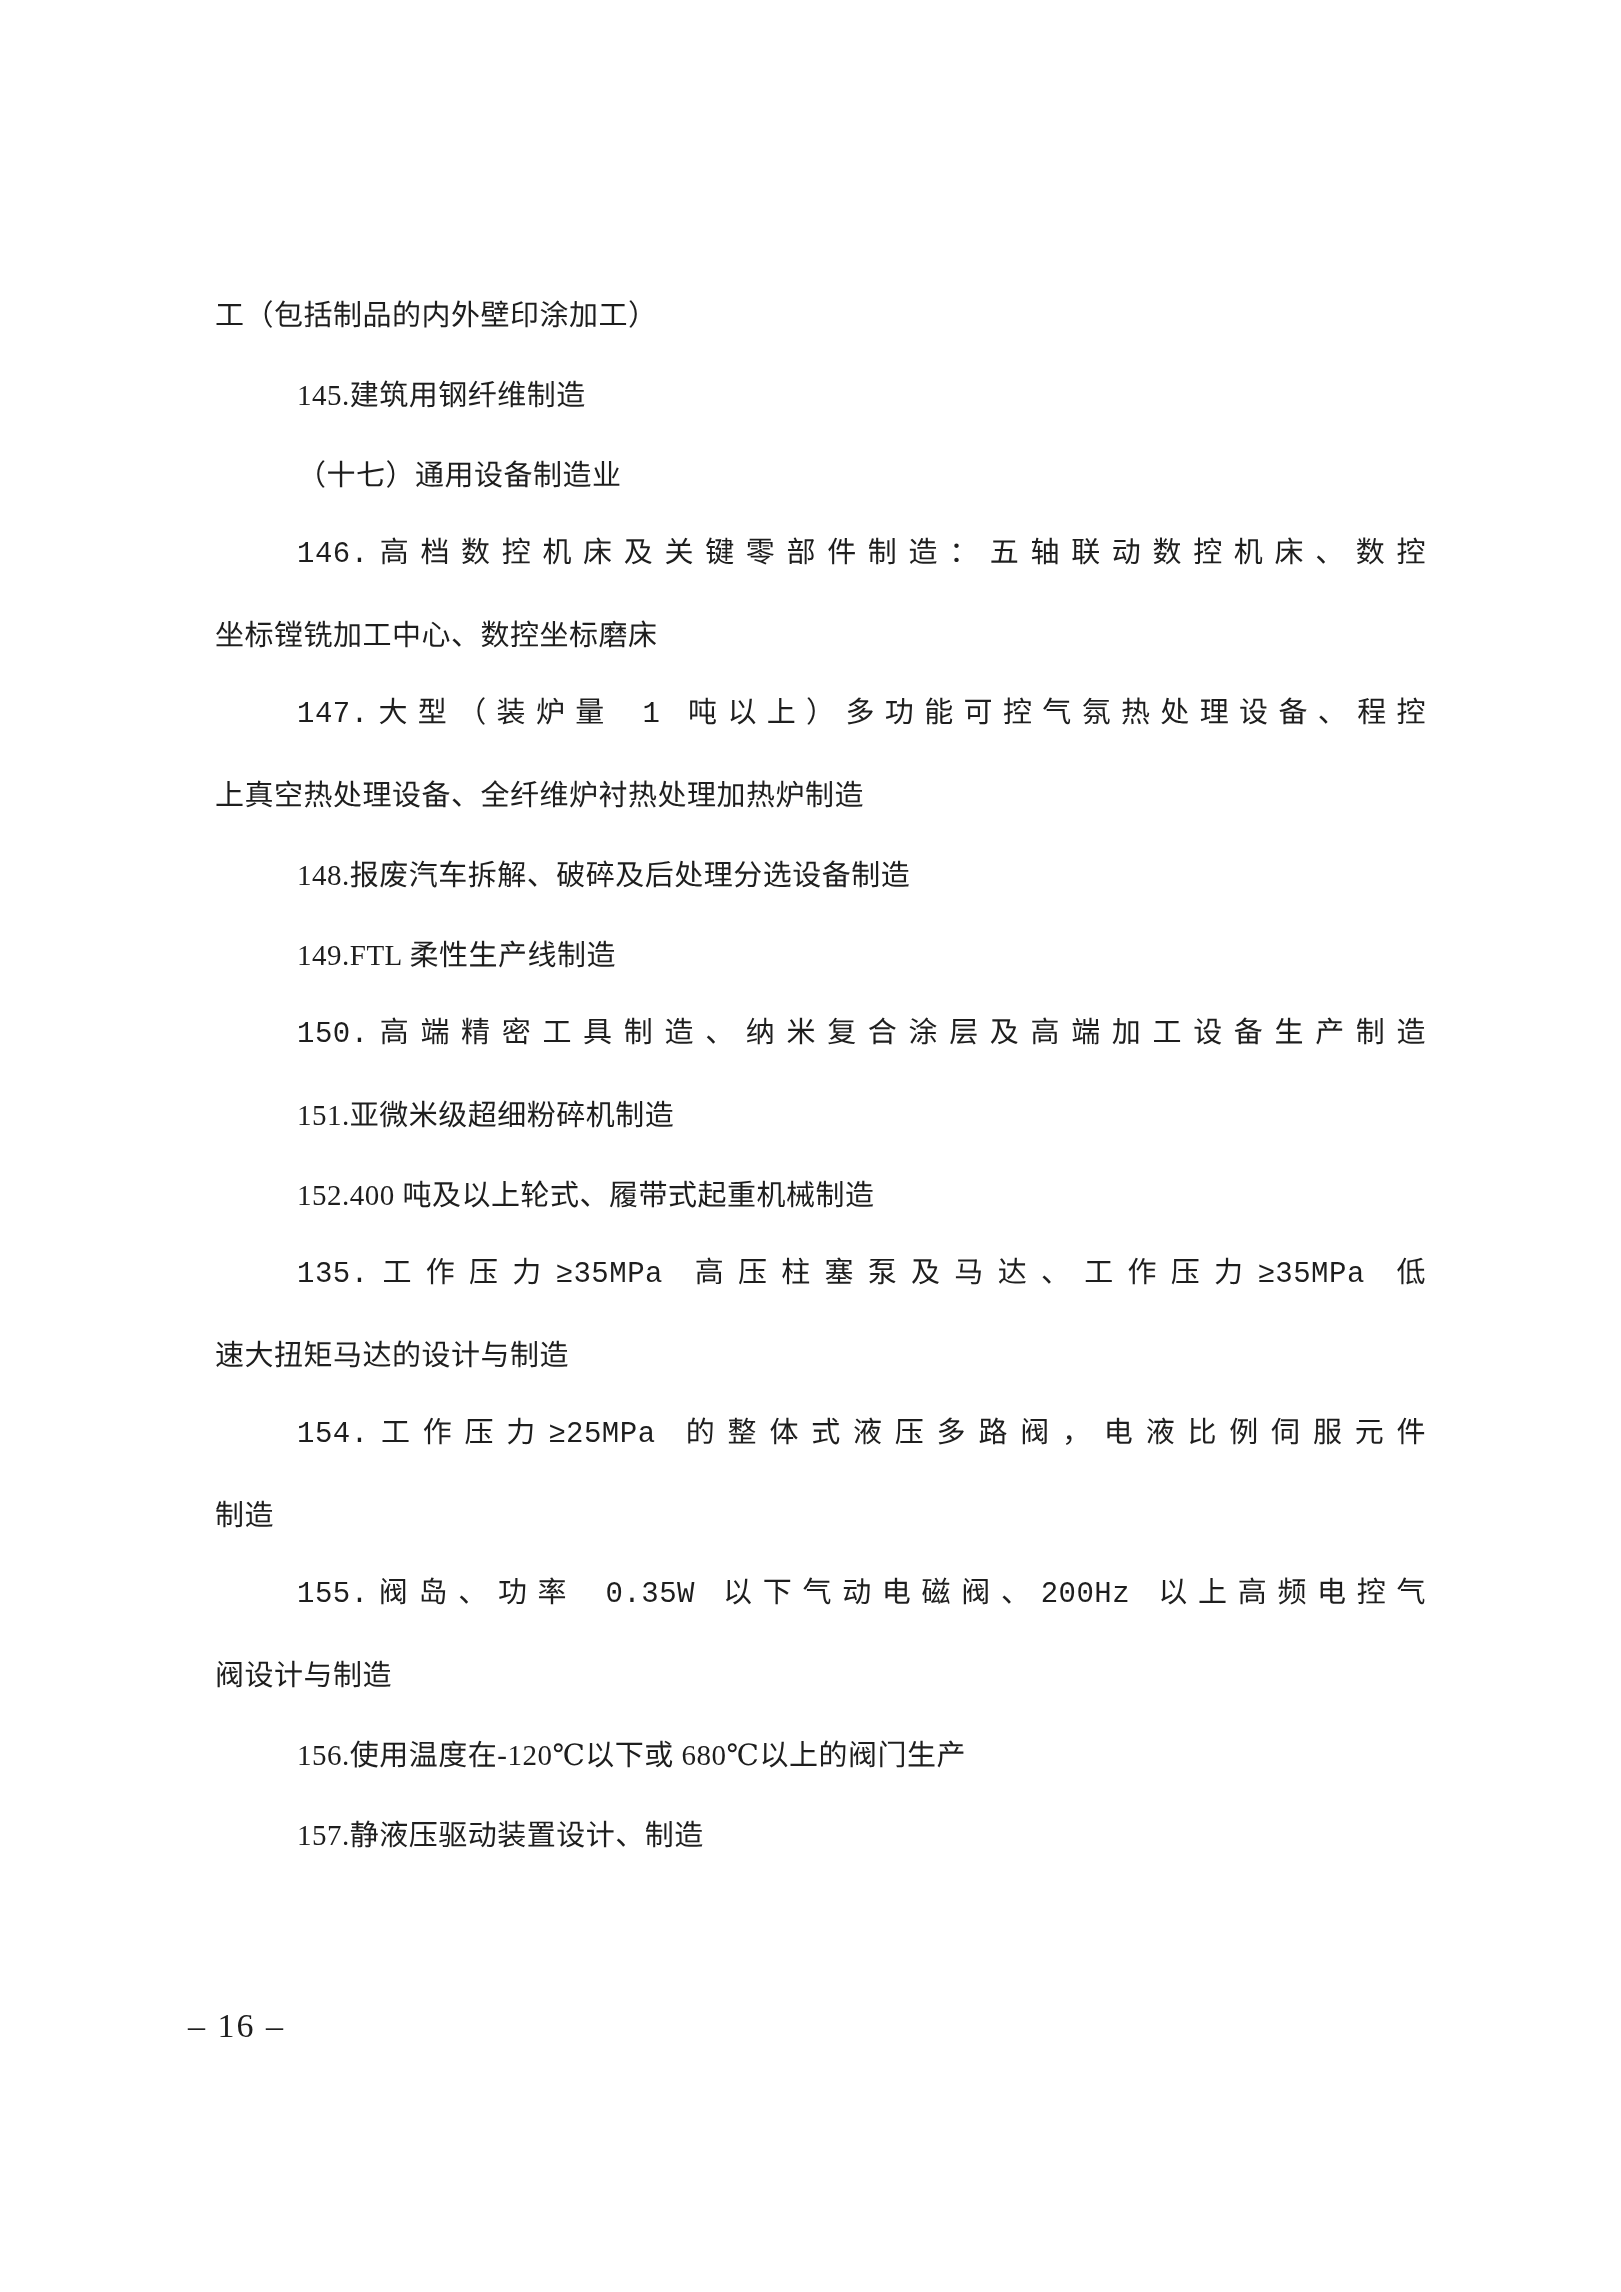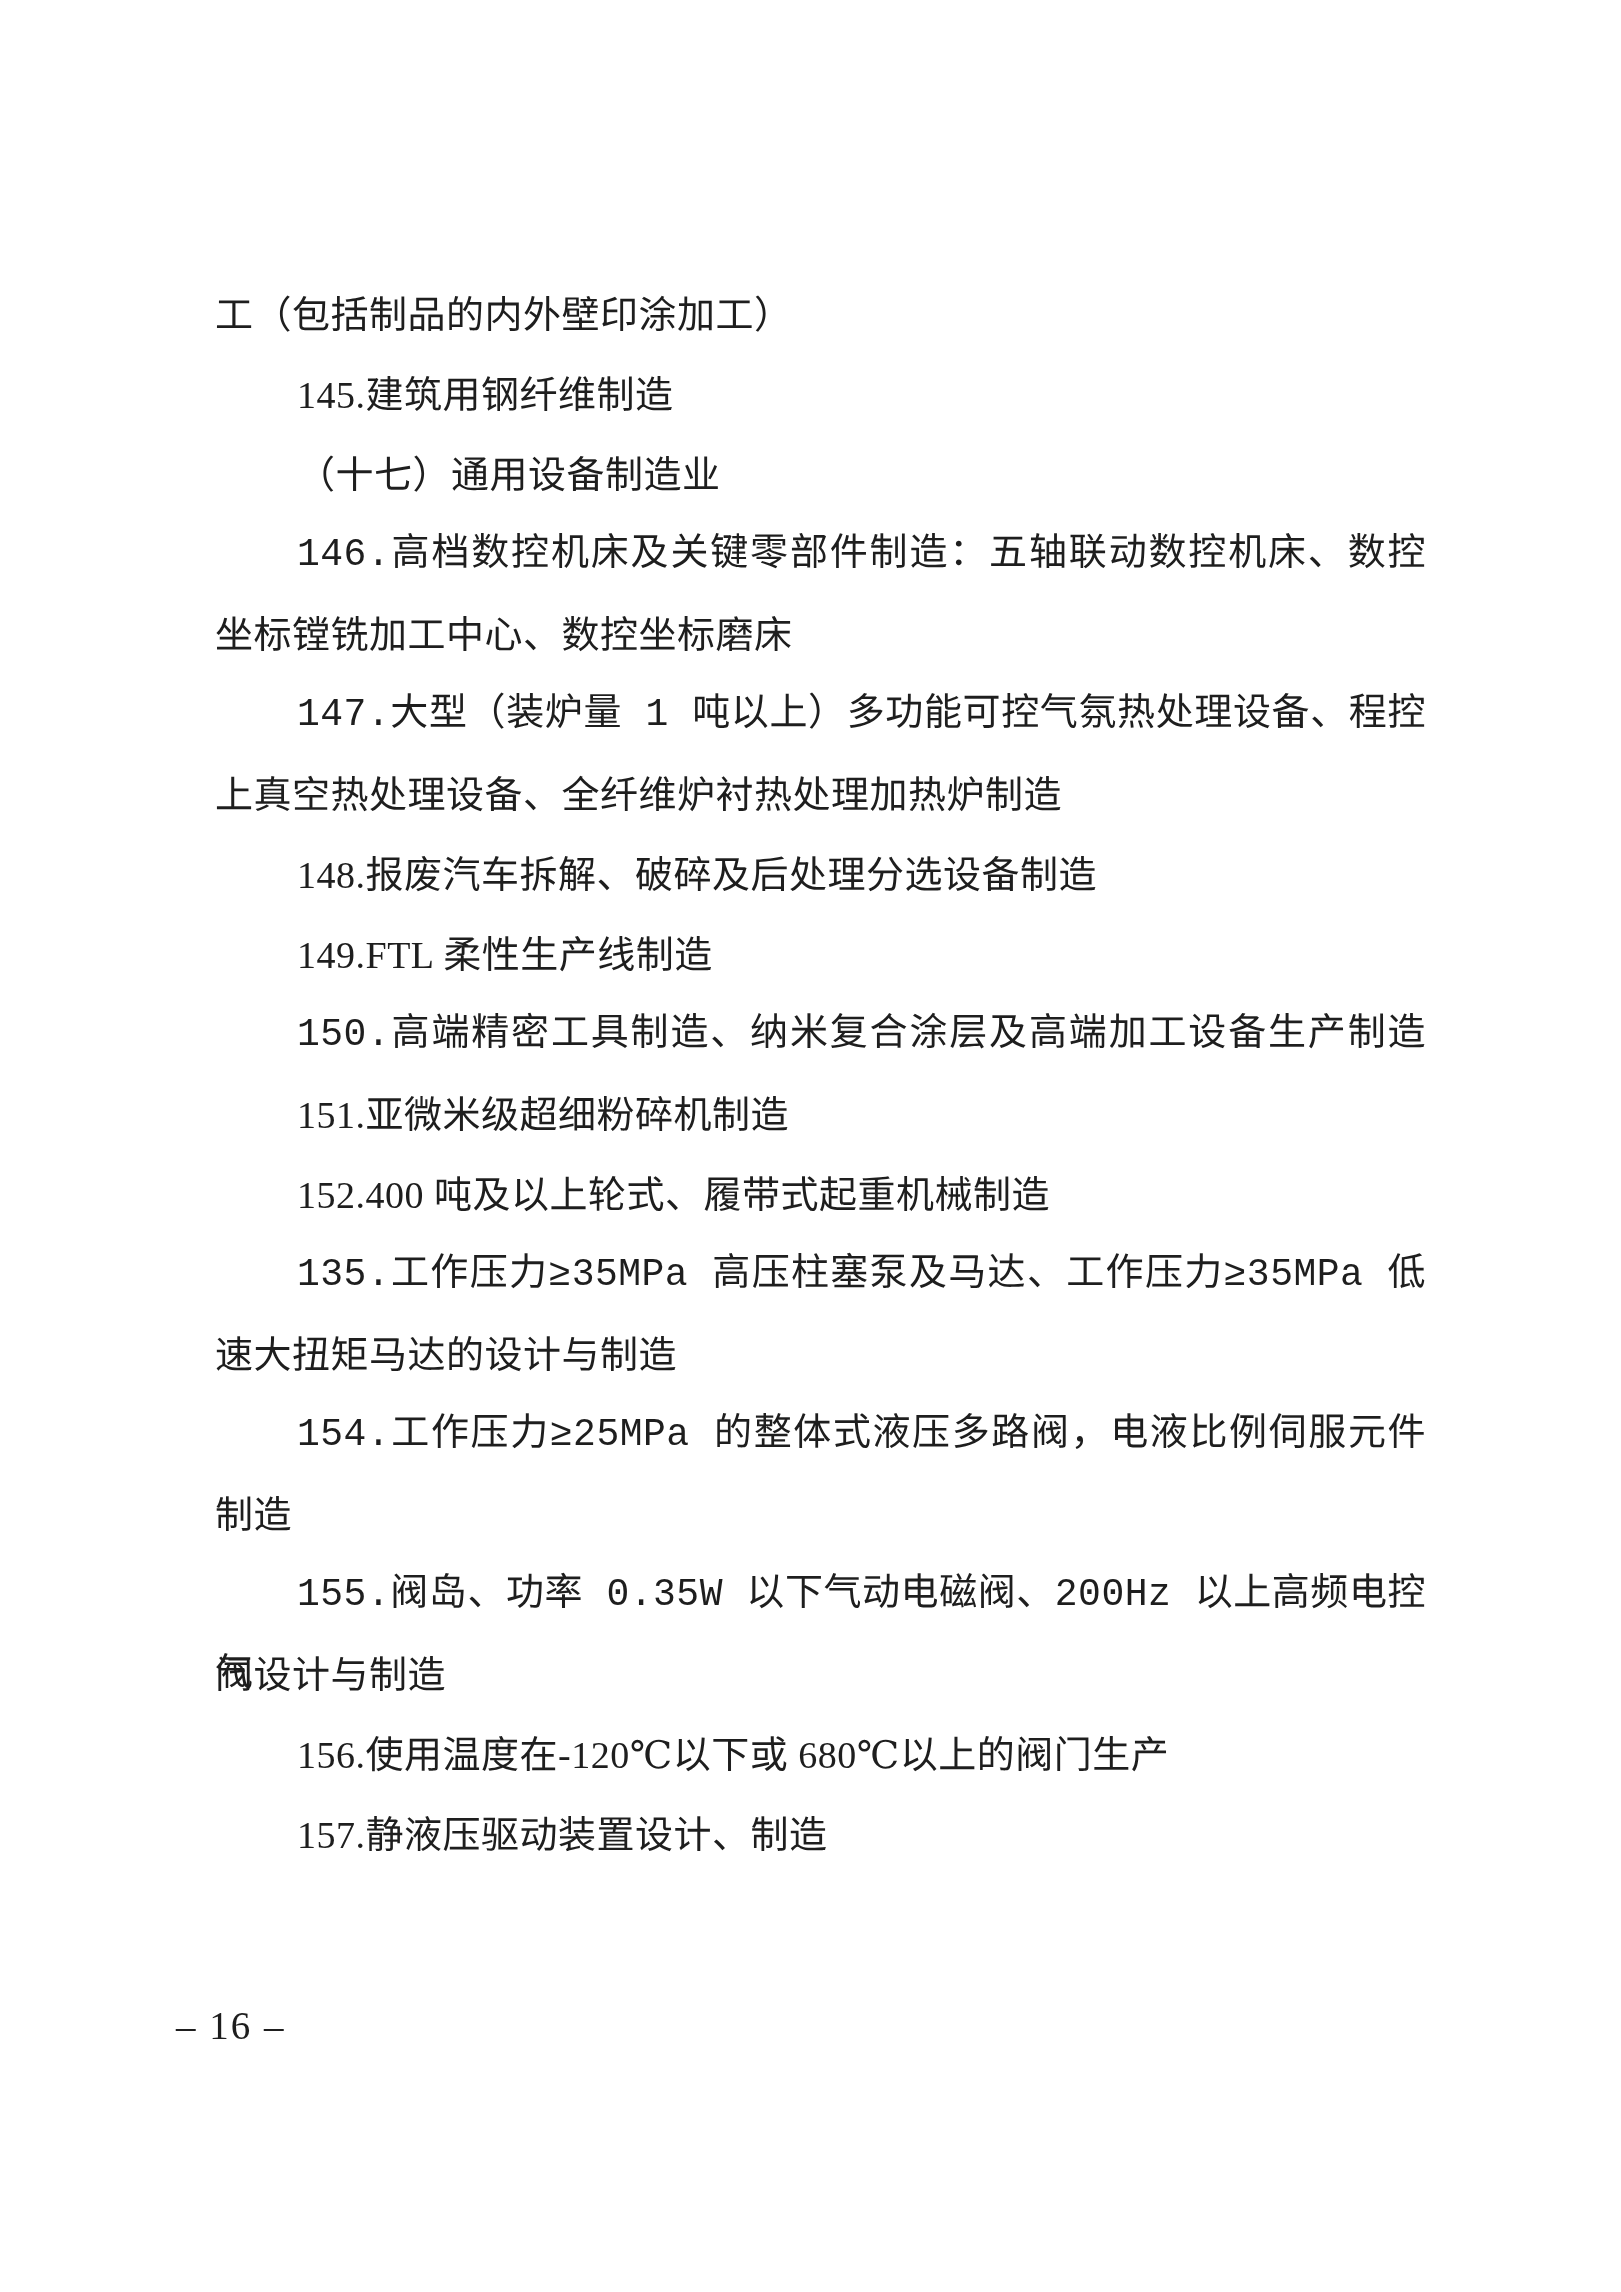--- a/index.html
+++ b/index.html
@@ -18,41 +18,41 @@
   }
   .text-block {
     position: absolute;
     left: 215px;
     top: 275px;
     width: 1211px;
   }
   .line {
     height: 80px;
     line-height: 80px;
-    font-size: 38px;
+    font-size: 29px;
     letter-spacing: 0.5px;
     white-space: pre;
     text-align: left;
   }
   .line.indent {
     text-indent: 82px;
   }
   .line.justify {
     white-space: normal;
     text-align: justify;
     text-align-last: justify;
     font-family: Liberation Mono, monospace;
   }
   .page-number {
     position: absolute;
-    left: 176px;
+    left: 188px;
     top: 2000px;
     height: 51px;
     line-height: 51px;
-    font-size: 39px;
+    font-size: 34px;
     color: #1e1e1e;
     letter-spacing: 2px;
   }
 </style>
 </head>
 <body>
 
 <div class="page">
   <div class="text-block">
     <div class="line">工（包括制品的内外壁印涂加工）</div>

